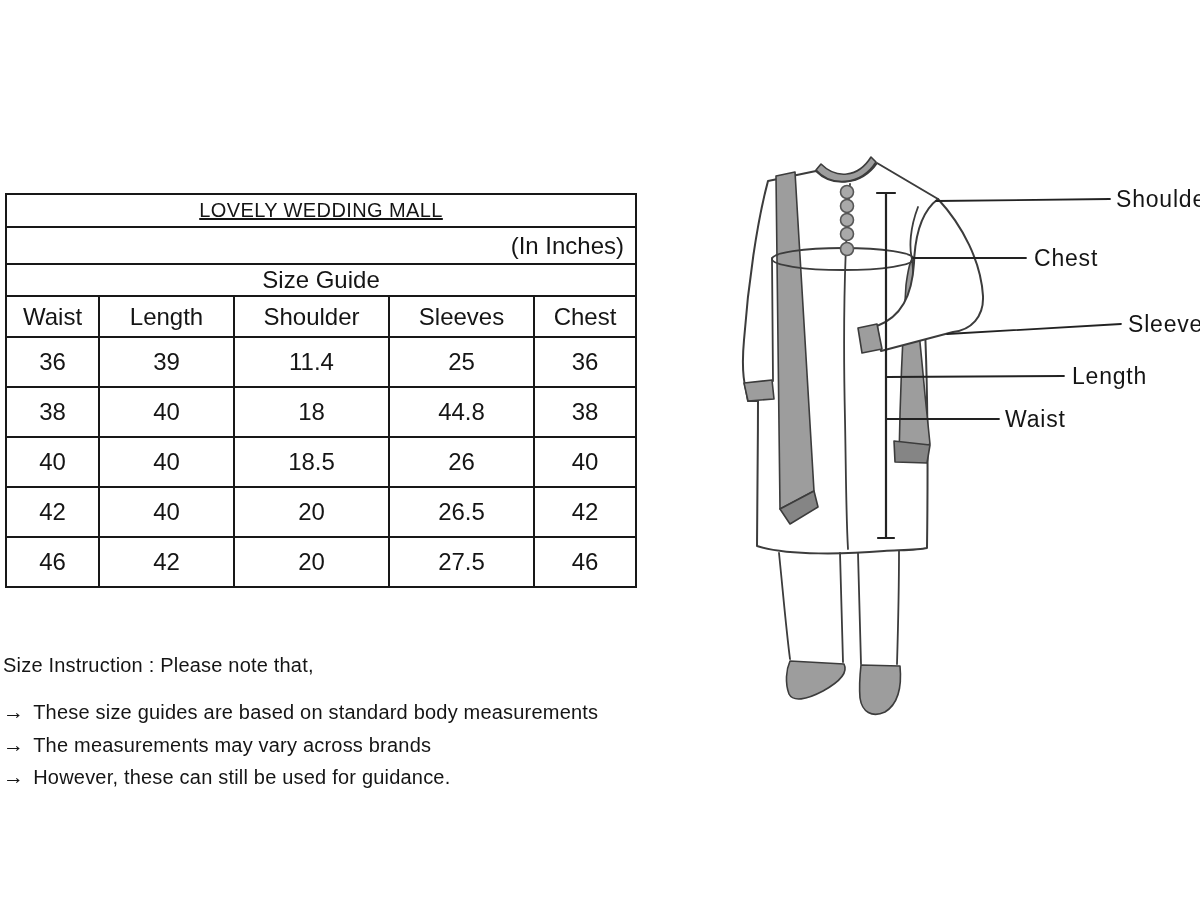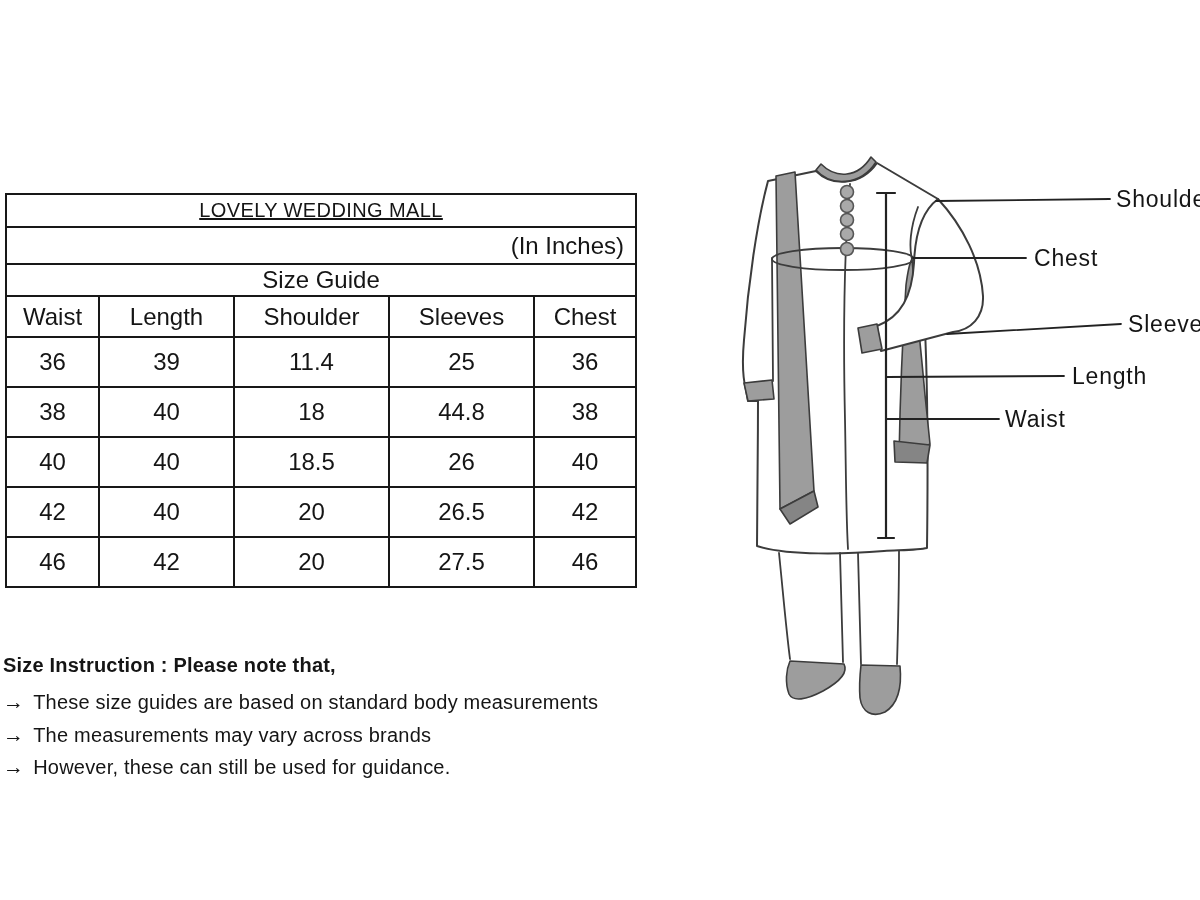--- a/index.html
+++ b/index.html
@@ -13,21 +13,21 @@
     text-align:center;font-weight:normal;padding:0;font-size:24px;overflow:hidden;}
   .title-row td{height:31px;font-size:20px;letter-spacing:.4px;text-decoration:underline;}
   .unit-row td{height:35px;text-align:right;padding-right:11px;}
   .subtitle-row td{height:30px;}
   .header-row th{height:39px;}
   .size-table tbody td{height:48px;margin-top:40px;}
 
   
   .instructions{position:absolute;left:3px;top:650px;color:var(--text,#111);
     font-size:20px;letter-spacing:.2px;}
-  .instr-heading{line-height:30px;margin-bottom:6px;font-weight:bold;}
+  .instr-heading{line-height:30px;margin-bottom:16px;}
   .bullet{display:flex;align-items:baseline;line-height:31.5px;white-space:nowrap;}
   .arrow{margin-right:9px;font-size:21px;}
 
   
   svg.diagram{position:absolute;left:700px;top:100px;}
   .white-shape{fill:#ffffff;stroke:var(--line,#3c3c3c);stroke-width:2;stroke-linejoin:round;}
   .gray-shape{fill:var(--accent_gray,#9d9d9d);stroke:var(--line,#3c3c3c);stroke-width:1.6;stroke-linejoin:round;}
   .dark-shape{fill:var(--dark_gray,#858585);stroke:var(--line,#3c3c3c);stroke-width:1.6;stroke-linejoin:round;}
   .seam{fill:none;stroke:var(--line,#3c3c3c);stroke-width:1.8;stroke-linecap:round;}
   .btn{fill:var(--button_gray,#a9a9a9);stroke:#565656;stroke-width:1.6;}

